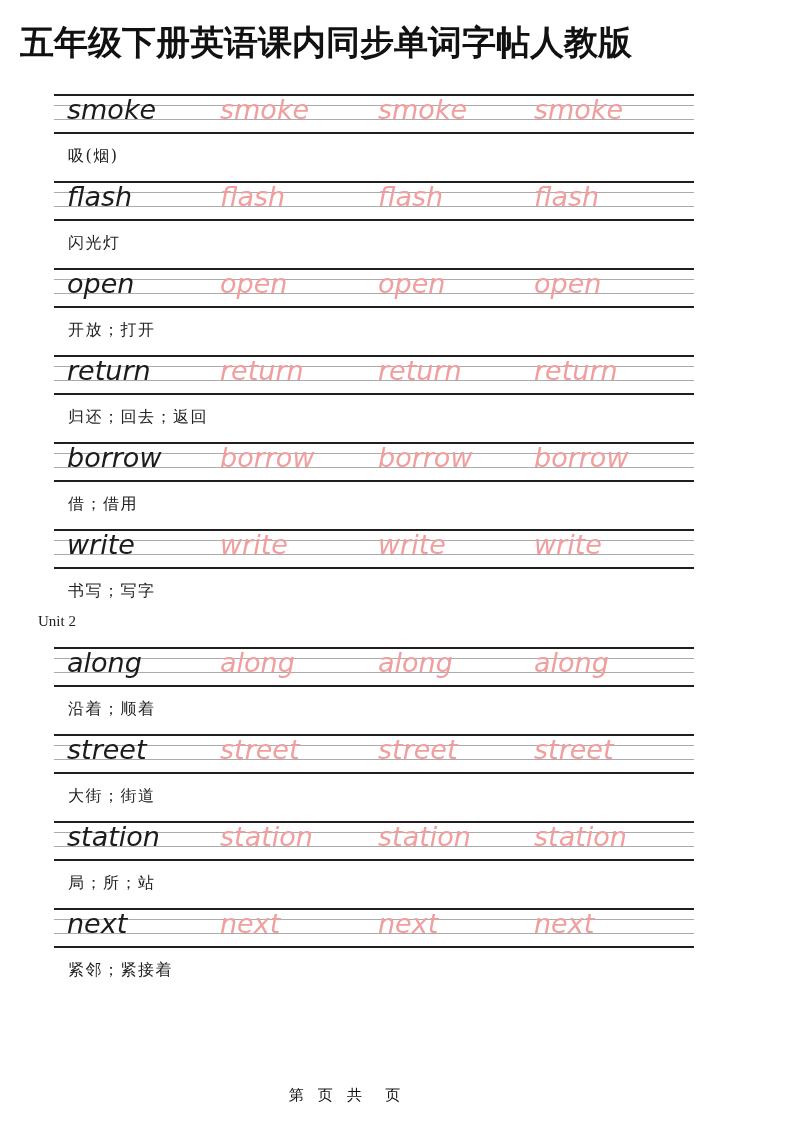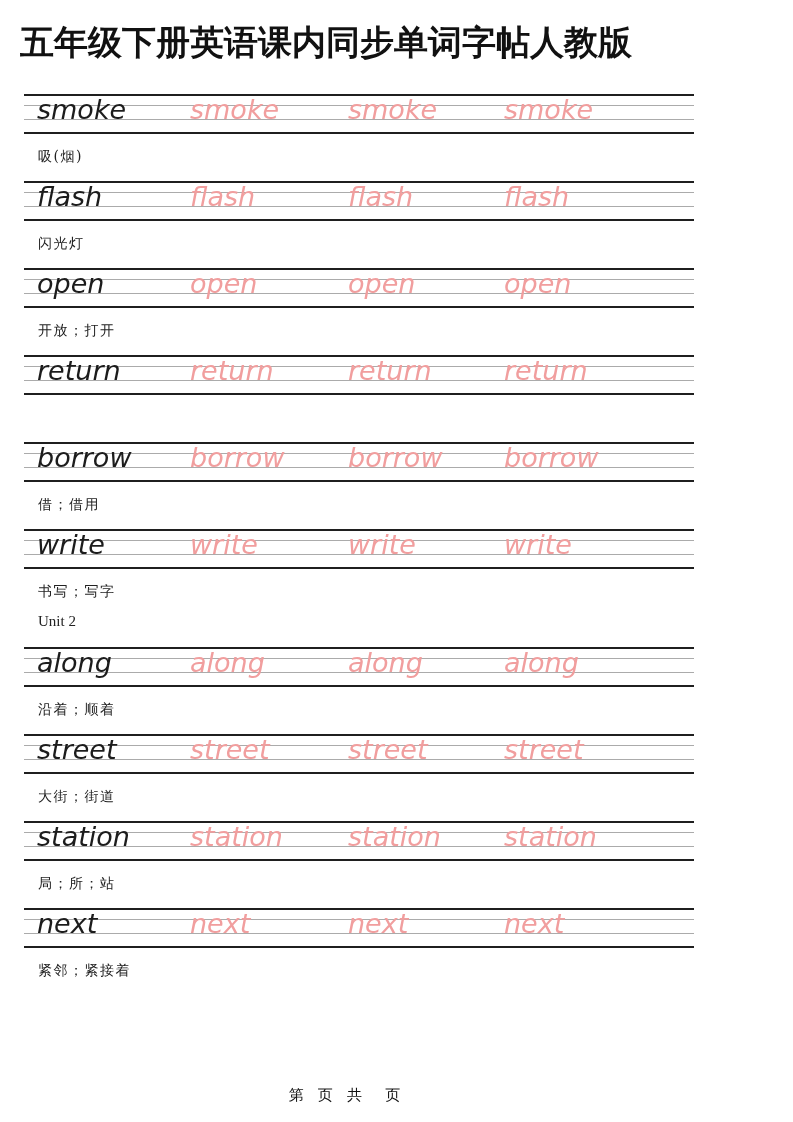--- a/index.html
+++ b/index.html
@@ -27,21 +27,21 @@
     line-height: 44px;
     font-weight: bold;
     color: var(--title-ink, #111111);
     letter-spacing: 0px;
   }
 
   .block { position: absolute; left: 0; width: 100%; height: 87px; }
 
   .grid {
     position: absolute;
-    left: 24px;
+    left: 54px;
     top: 0;
     width: 714px;
     height: 40px;
     text-decoration: underline;
   }
   .ln { position: absolute; left: 0; width: 100%; }
   .ln.dark  { height: 2px; background: var(--line-dark, #1f1f1f); }
   .ln.light { height: 1px; background: var(--line-light, #ababab); }
   .ln.l0 { top: 0; }
   .ln.l1 { top: 11px; }
@@ -58,24 +58,24 @@
     white-space: nowrap;
   }
   .word.sample { left: 13px; color: var(--word-ink, #1c1c1c); }
   .word.trace  { color: var(--trace-pink, #f19e9e); }
   .word.t1 { left: 166px; }
   .word.t2 { left: 324px; }
   .word.t3 { left: 480px; }
 
   .meaning {
     position: absolute;
-    left: 38px;
+    left: 68px;
     top: 50px;
     font-family: "DejaVu Serif", "Liberation Serif", serif;
-    font-size: 14px;
+    font-size: 16px;
     line-height: 24px;
     letter-spacing: 1.5px;
     color: var(--meaning-ink, #222222);
     white-space: pre;
   }
 
   .unit-label {
     position: absolute;
     left: 38px;
     top: 609px;
@@ -152,20 +152,21 @@
     <div class="grid">
       <div class="ln dark l0"></div>
       <div class="ln light l1"></div>
       <div class="ln light l2"></div>
       <div class="ln dark l3"></div>
       <span class="word sample">return</span>
       <span class="word trace t1">return</span>
       <span class="word trace t2">return</span>
       <span class="word trace t3">return</span>
     </div>
+    <div class="meaning">归还；回去；返回</div>
   </div>
 
   <div class="block" style="top: 442px; padding-left: 47px;">
     <div class="grid">
       <div class="ln dark l0"></div>
       <div class="ln light l1"></div>
       <div class="ln light l2"></div>
       <div class="ln dark l3"></div>
       <span class="word sample">borrow</span>
       <span class="word trace t1">borrow</span>

